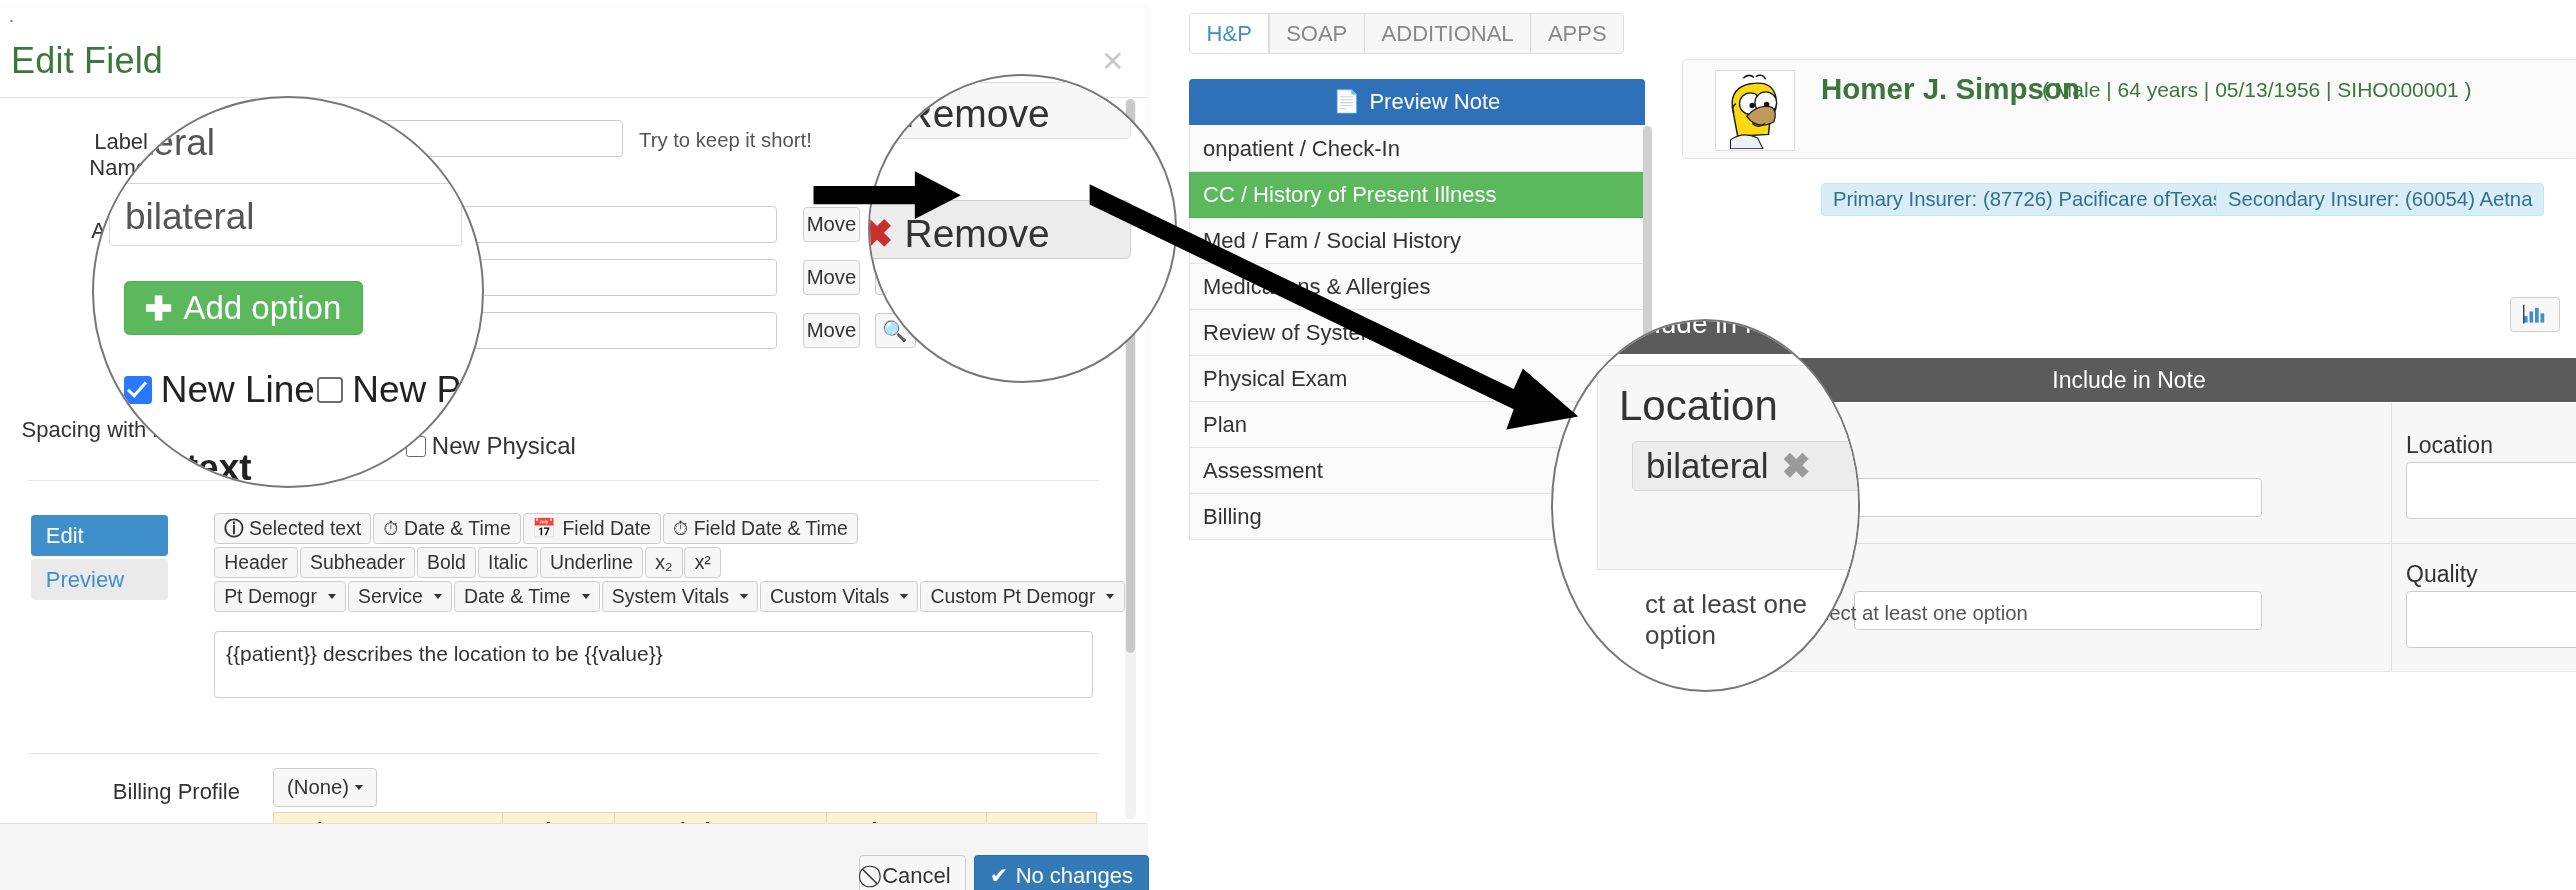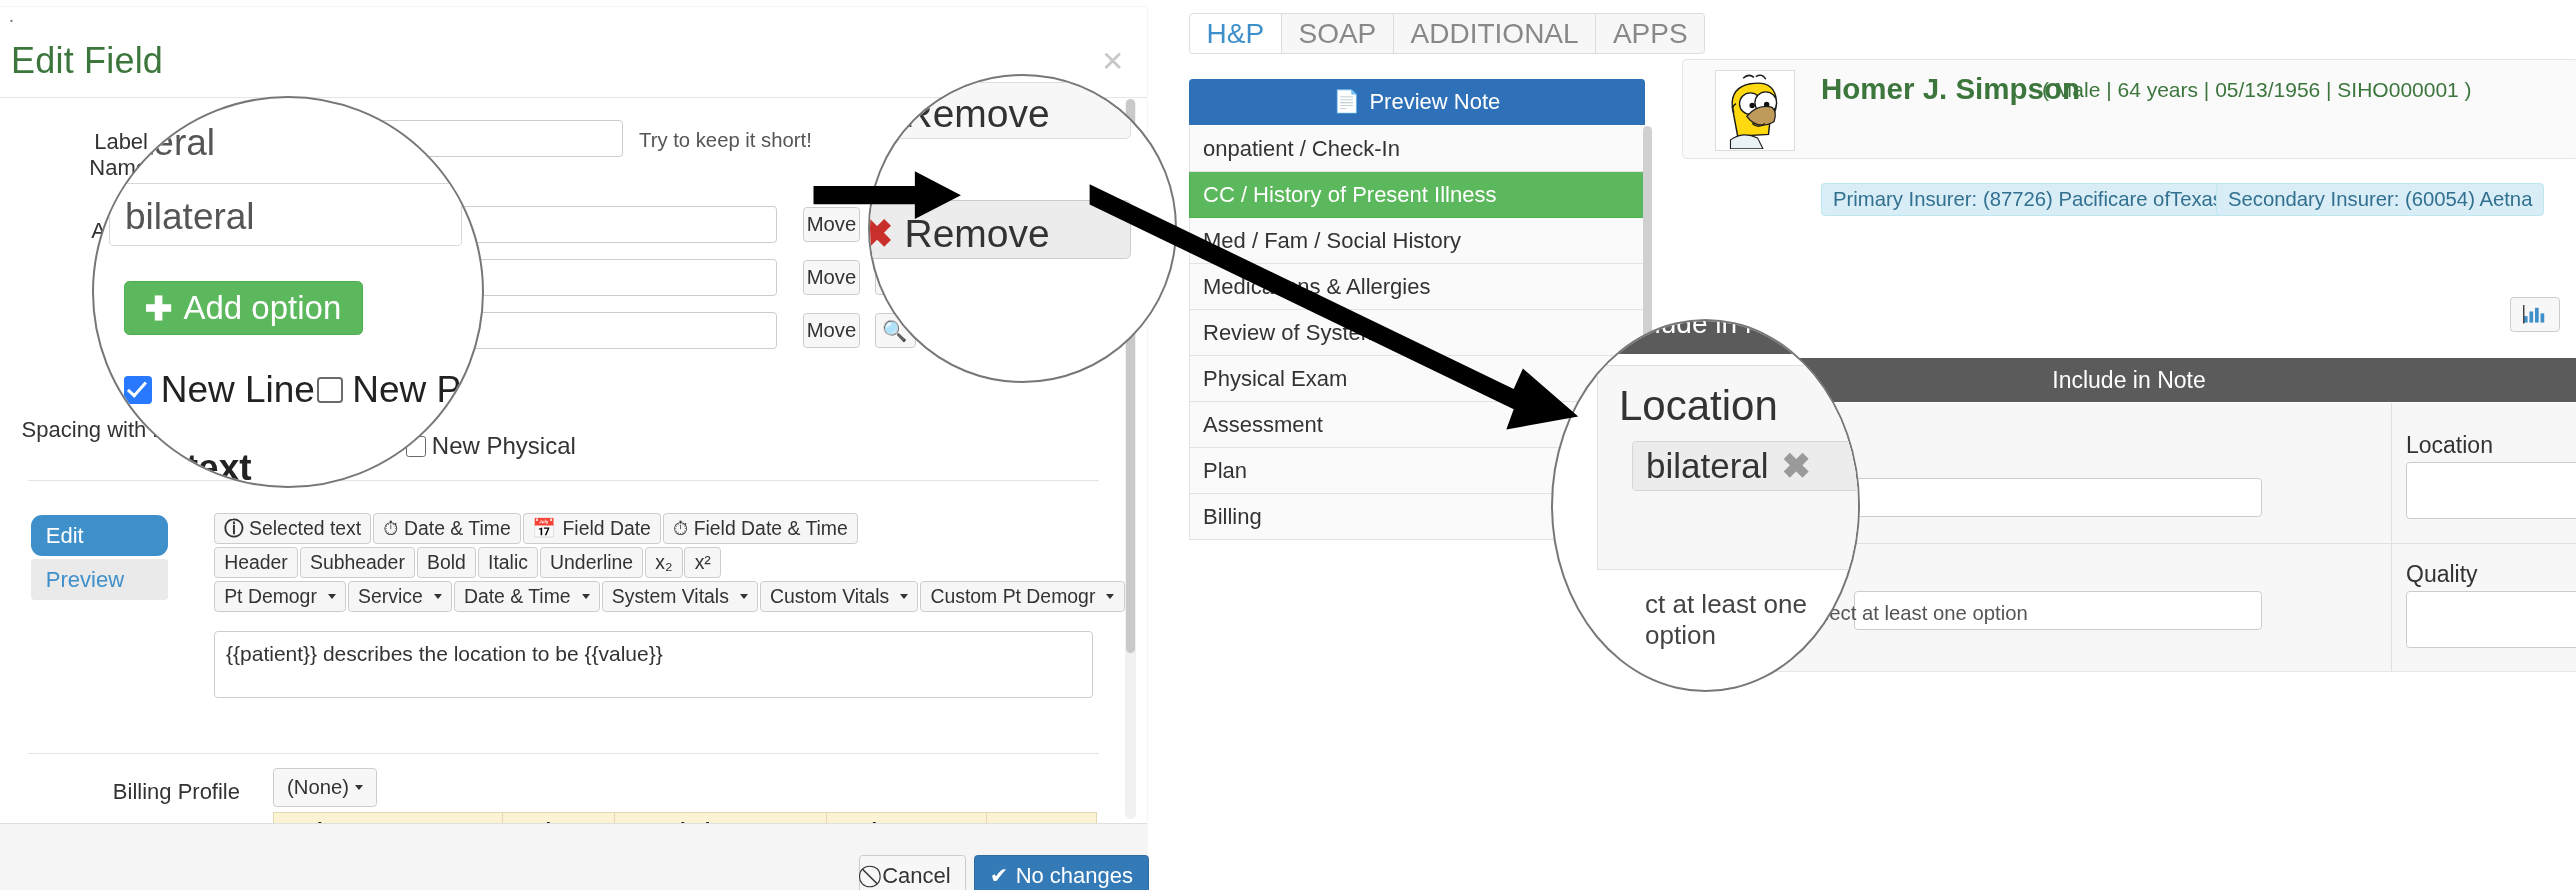--- a/index.html
+++ b/index.html
@@ -53,21 +53,21 @@
 
   .btn-green{background:#5cb85c;border-color:#4cae4c;color:#fff;}
   .btn-blue{background:#337ab7;border-color:#2e6da4;color:#fff;}
 
   .divider{position:absolute;height:0.9px;background:#e5e5e5;}
 
   
   .pilltab{position:absolute;width:137px;height:41px;border-radius:3.7px;
     display:flex;align-items:center;padding-left:14.8px;box-sizing:border-box;
     font-size:22px;cursor:pointer;}
-  .pilltab.active{background:#3f8fcb;color:#fff;border-radius:11px;}
+  .pilltab.active{background:#3f8fcb;color:#fff;}
   .pilltab.idle{background:#eaeaea;color:#3f8fcb;}
 
   
   .tb{position:absolute;}
   .tbbtn{
     box-sizing:border-box;display:inline-flex;align-items:center;justify-content:center;gap:5.5px;
     border:0.9px solid #ccc;border-radius:3.7px;background:#f6f6f6;color:#333;
     height:31px;padding:0 9.2px;font-size:19.4px;margin-right:1.8px;cursor:pointer;white-space:nowrap;
   }
   .tbrow{display:flex;align-items:center;margin-bottom:2.8px;}
@@ -88,21 +88,21 @@
   }
   .footer-btn{position:absolute;height:41px;padding:0 14.8px;gap:7.4px;font-size:22px;}
 
   
   .mscroll{position:absolute;left:1125px;top:92px;width:11px;height:720px;background:#f1f1f1;border-radius:5.5px;}
   .mscroll .thumb{position:absolute;left:0.9px;top:0;width:9.2px;height:554px;background:#c9c9c9;border-radius:5.5px;}
 
   
   .tabs{position:absolute;left:1189px;top:13px;display:flex;}
   .tab{box-sizing:border-box;border:0.9px solid #ddd;background:#f7f7f7;color:#888;
-    height:41px;padding:0 16.6px;display:flex;align-items:center;font-size:28px;cursor:pointer;margin-right:-0.9px;}
+    height:41px;padding:0 16.6px;display:flex;align-items:center;font-size:22px;cursor:pointer;margin-right:-0.9px;}
   .tab.active{background:#fff;color:#3f8fcb;}
   .tab:first-child{border-radius:3.7px 0 0 3.7px;}
   .tab:last-child{border-radius:0 3.7px 3.7px 0;}
 
   .previewnote{position:absolute;left:1189px;top:79px;width:456px;height:46px;
     background:#2f71b8;color:#fff;display:flex;align-items:center;justify-content:center;gap:8.3px;
     font-size:22px;border-radius:3.7px 3.7px 0 0;cursor:pointer;}
 
   .navlist{position:absolute;left:1189px;top:126px;width:456px;}
   .navitem{box-sizing:border-box;height:46px;border:0.9px solid #e2e2e2;border-top:none;
@@ -321,22 +321,22 @@
     <span>Preview Note</span>
   </div>
 
   <div class="navlist">
     <div class="navitem">onpatient / Check-In</div>
     <div class="navitem active">CC / History of Present Illness</div>
     <div class="navitem">Med / Fam / Social History</div>
     <div class="navitem">Medications &amp; Allergies</div>
     <div class="navitem">Review of Systems</div>
     <div class="navitem">Physical Exam</div>
+    <div class="navitem">Plan</div>
     <div class="navitem">Assessment</div>
-    <div class="navitem">Plan</div>
     <div class="navitem">Billing</div>
   </div>
   <div class="navscroll"></div>
 
   <div class="pcard"></div>
   <div class="pavatar">
     <svg viewBox="0 0 84 86" width="76" height="78">
       <rect width="84" height="86" fill="#ffffff"></rect>
       <path d="M18 40 q-2 -22 20 -26 q24 -4 28 14 q3 16 -6 24 l-2 18 l-34 2 z" fill="#FFD90F" stroke="#1a1a1a" stroke-width="1.6"></path>
       <path d="M30 8 q6 -6 12 -1 M44 6 q7 -4 11 3" fill="none" stroke="#1a1a1a" stroke-width="1.6"></path>

